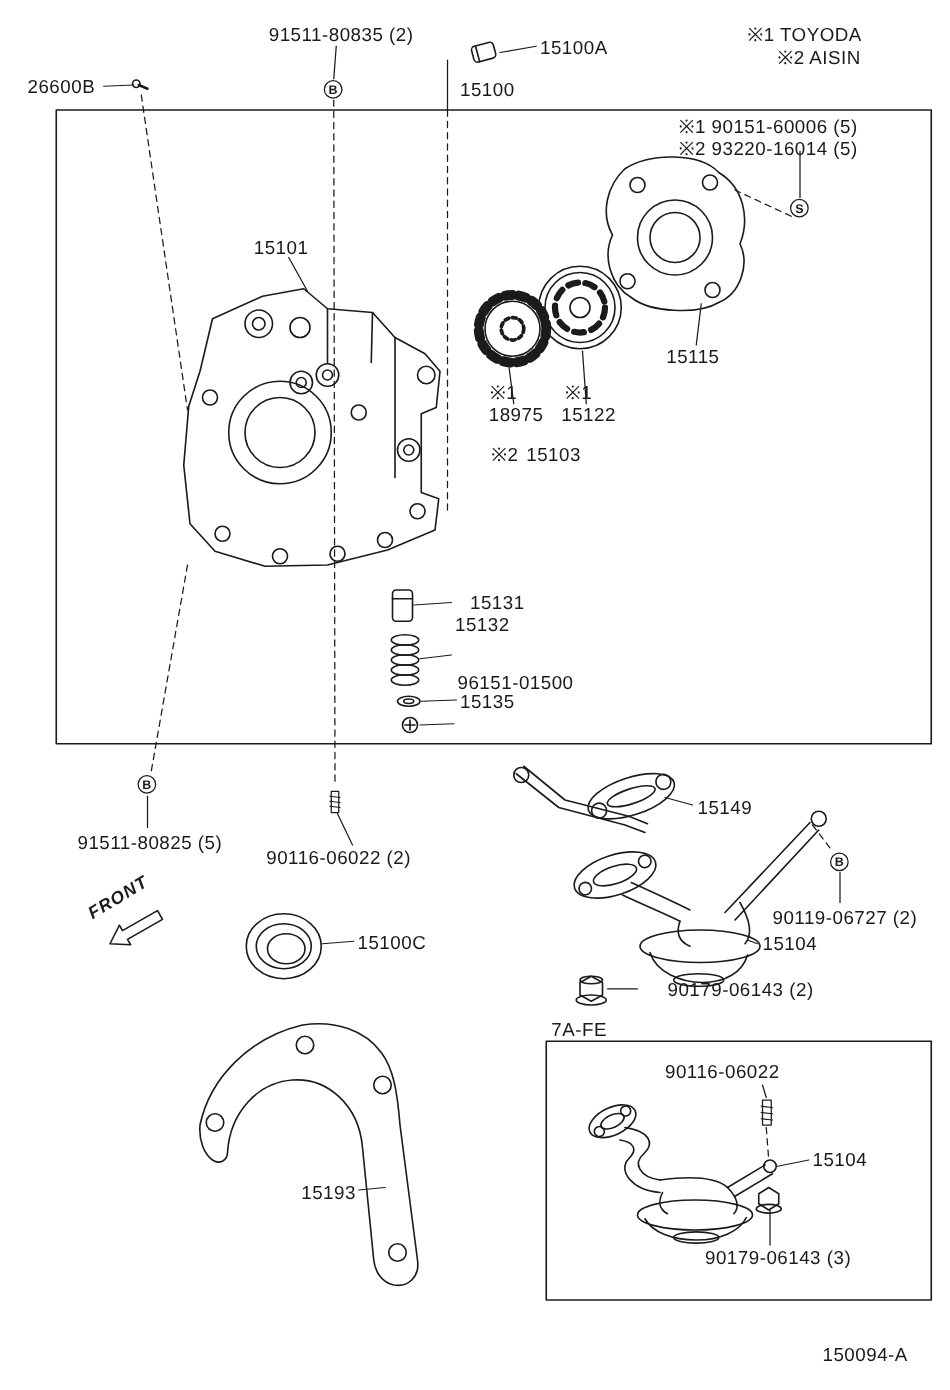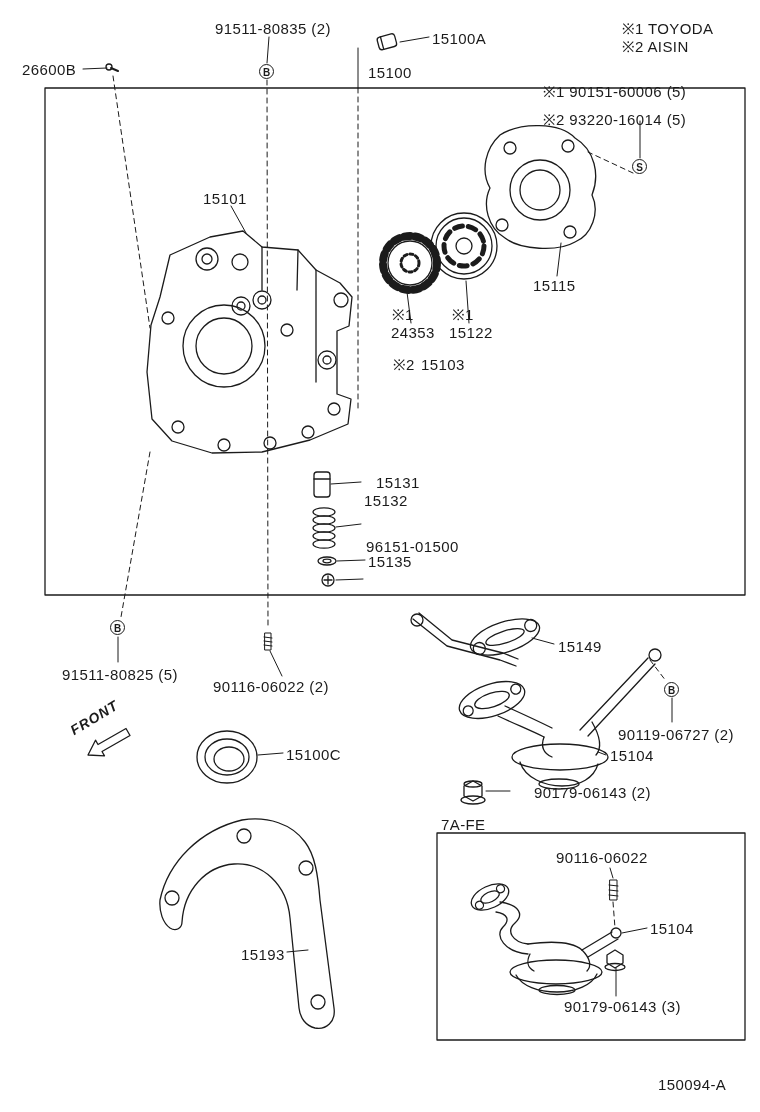--- a/index.html
+++ b/index.html
@@ -243,49 +243,49 @@
       </g>
 
       <g>
         <polygon points="126,728.5 98,744.5 95.5,740.2 88,755 104.5,755.8 102,751.5 130,735.5" fill="#fff"></polygon>
       </g>
     </g>
   </svg>
 
   <div class="label" style="left:215px;top:20px">91511-80835 (2)</div>
   <div class="label" style="left:432px;top:30px">15100A</div>
-  <div class="label" style="left:622px;top:20px">※1 TOYODA</div>
+  <div class="label" style="left:598px;top:20px">※1 TOYODA</div>
   <div class="label" style="left:622px;top:38px">※2 AISIN</div>
   <div class="label" style="left:22px;top:61px">26600B</div>
   <div class="label" style="left:368px;top:64px">15100</div>
-  <div class="label" style="left:543px;top:83px">※1 90151-60006 (5)</div>
+  <div class="label" style="left:543px;top:93px">※1 90151-60006 (5)</div>
   <div class="label" style="left:543px;top:111px">※2 93220-16014 (5)</div>
   <div class="label" style="left:203px;top:190px">15101</div>
   <div class="label" style="left:533px;top:277px">15115</div>
   <div class="label" style="left:392px;top:306px">※1</div>
   <div class="label" style="left:452px;top:306px">※1</div>
-  <div class="label" style="left:391px;top:324px">24353</div>
+  <div class="label" style="left:391px;top:324px">18975</div>
   <div class="label" style="left:449px;top:324px">15122</div>
   <div class="label" style="left:393px;top:356px">※2</div>
   <div class="label" style="left:421px;top:356px">15103</div>
   <div class="label" style="left:376px;top:474px">15131</div>
   <div class="label" style="left:364px;top:492px">15132</div>
   <div class="label" style="left:368px;top:553px">15135</div>
   <div class="label" style="left:366px;top:538px">96151-01500</div>
   <div class="label" style="left:62px;top:666px">91511-80825 (5)</div>
   <div class="label" style="left:213px;top:678px">90116-06022 (2)</div>
   <div class="label" style="left:558px;top:638px">15149</div>
   <div class="label" style="left:618px;top:726px">90119-06727 (2)</div>
   <div class="label" style="left:610px;top:747px">15104</div>
   <div class="label" style="left:534px;top:784px">90179-06143 (2)</div>
   <div class="label" style="left:286px;top:746px">15100C</div>
   <div class="label front" style="left:76px;top:722px;transform:rotate(-31deg);transform-origin:left bottom">FRONT</div>
   <div class="label" style="left:241px;top:946px">15193</div>
   <div class="label" style="left:441px;top:816px">7A-FE</div>
-  <div class="label" style="left:556px;top:849px">90116-06022</div>
+  <div class="label" style="left:532px;top:849px">90116-06022</div>
   <div class="label" style="left:650px;top:920px">15104</div>
   <div class="label" style="left:564px;top:998px">90179-06143 (3)</div>
   <div class="label" style="left:658px;top:1076px">150094-A</div>
 
   <div class="circled" style="left:259px;top:64px">B</div>
   <div class="circled" style="left:632px;top:159px">S</div>
   <div class="circled" style="left:110px;top:620px">B</div>
   <div class="circled" style="left:664px;top:682px">B</div>
 
 </div>

